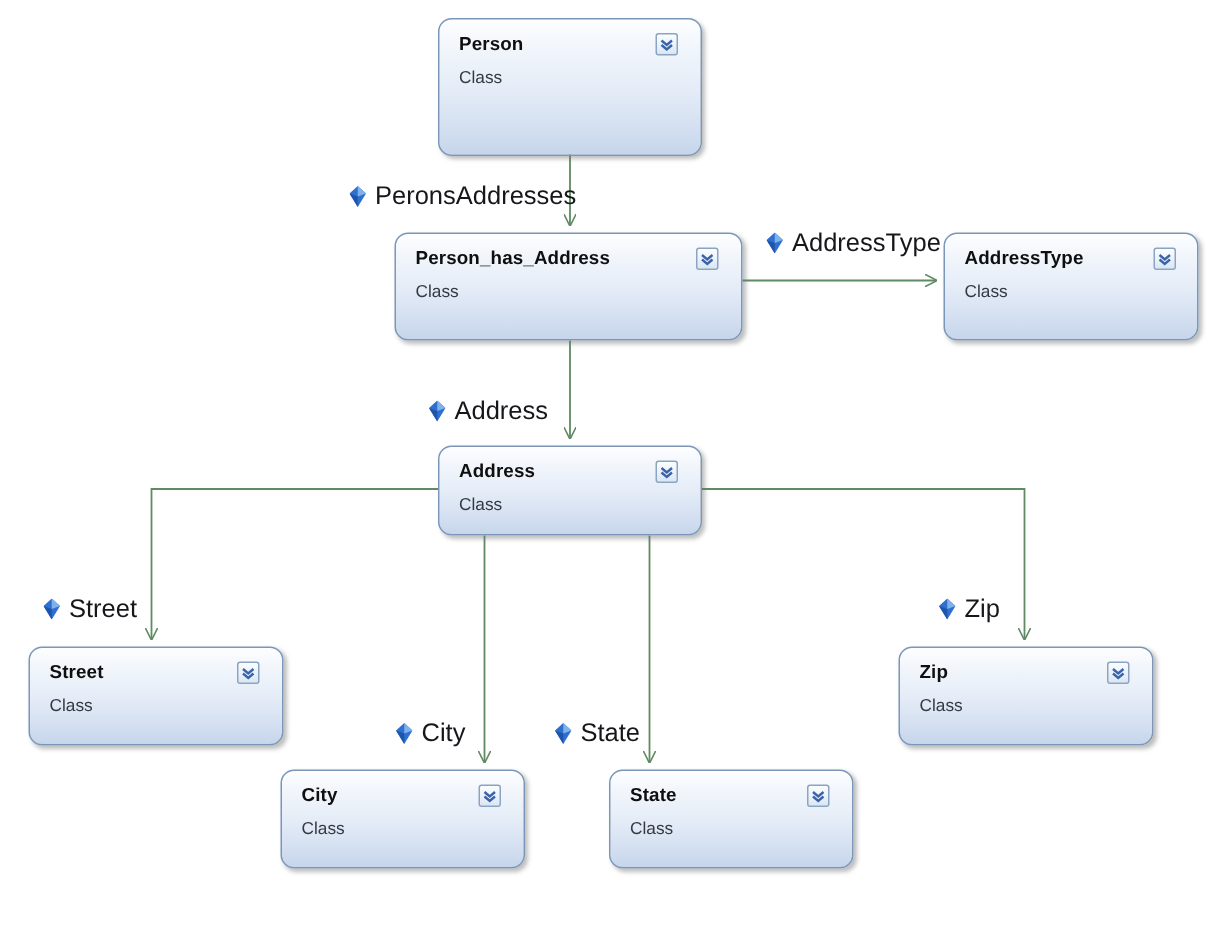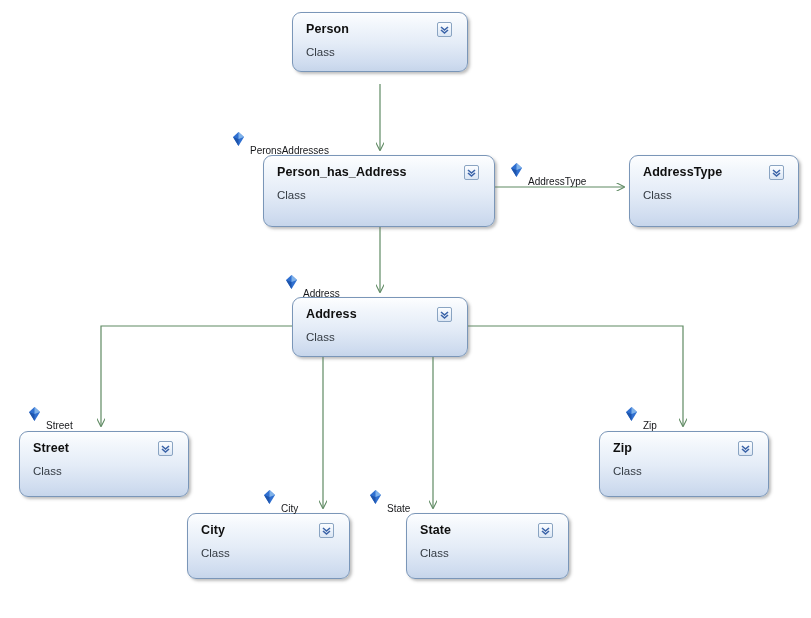--- a/index.html
+++ b/index.html
@@ -68,23 +68,22 @@
     align-items:center;
     white-space:nowrap;
   }
   .assoc .gem{
     width:11px;height:14px;
     margin-right:6px;
     flex:0 0 auto;
     display:block;
   }
   .assoc .assoc-text{
-    font-size:10px;
+    font-size:17px;
     color:#16171a;
-    margin-top:24px;
   }
 </style>
 </head>
 <body>
 
 <div id="canvas">
 
   <svg id="edges" viewBox="0 0 811 618" width="811" height="618">
     <defs>
       <marker id="arrow" viewBox="0 0 10 10" refX="9" refY="5" markerWidth="7" markerHeight="7" orient="auto-start-reverse">
@@ -100,21 +99,21 @@
 
     <path d="M 292 326 L 101 326 L 101 426" fill="none" stroke="#5f8a63" stroke-width="1.2" marker-end="url(#arrow)"></path>
 
     <path d="M 468 326 L 683 326 L 683 426" fill="none" stroke="#5f8a63" stroke-width="1.2" marker-end="url(#arrow)"></path>
 
     <path d="M 323 357 L 323 508" fill="none" stroke="#5f8a63" stroke-width="1.2" marker-end="url(#arrow)"></path>
 
     <path d="M 433 357 L 433 508" fill="none" stroke="#5f8a63" stroke-width="1.2" marker-end="url(#arrow)"></path>
   </svg>
 
-  <div class="class-box" style="left:292px;top:12px;width:176px;height:60px;">
+  <div class="class-box" style="left:292px;top:12px;width:176px;height:92px;">
     <div class="class-title">Person</div>
     <div class="class-stereo">Class</div>
     <div class="expander" style="left:144px;top:9px;">
       <svg width="11" height="11" viewBox="0 0 11 11">
           <path d="M2 3 L5.5 6 L9 3" fill="none" stroke="#3a63a8" stroke-width="1.6"></path>
           <path d="M2 6 L5.5 9 L9 6" fill="none" stroke="#3a63a8" stroke-width="1.6"></path>
         </svg>
     </div>
   </div>
 

